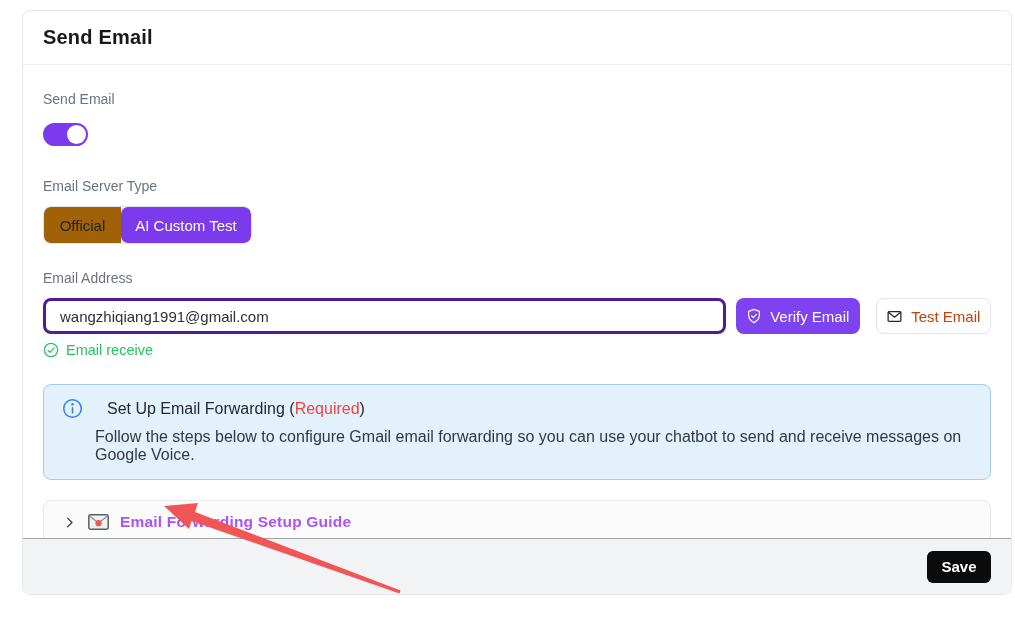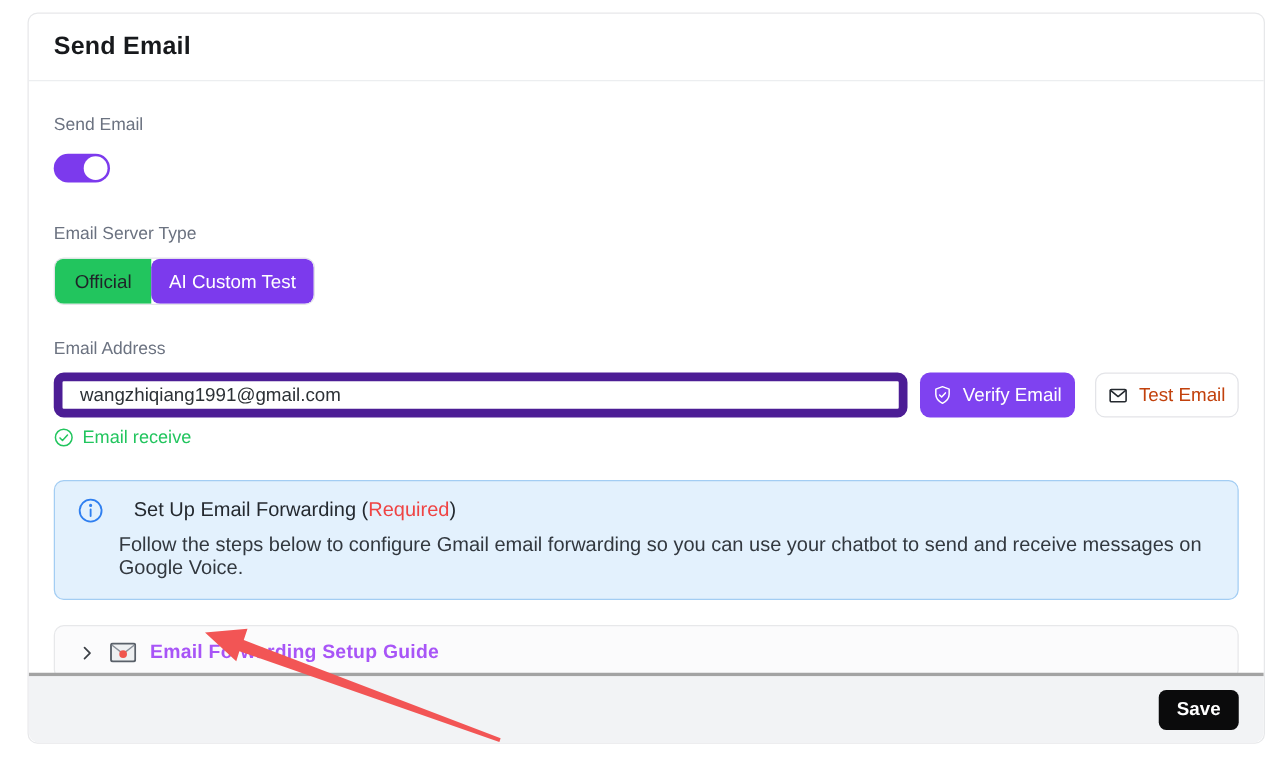--- a/index.html
+++ b/index.html
@@ -20,26 +20,26 @@
   .toggle { margin-top: 16px; width: 45px; height: 23px; background: #7c3aed;
     border-radius: 12px; position: relative; cursor: pointer; }
   .toggle .knob { position: absolute; right: 2px; top: 2px; width: 19px; height: 19px;
     background: #ffffff; border-radius: 50%; }
   
   .seg-label { margin-top: 32px; }
   .segmented { margin-top: 12px; display: inline-flex; border: 1px solid #e3e4e8;
     border-radius: 8px; background: #ffffff; overflow: hidden; }
   .seg-option { height: 36px; display: flex; align-items: center; justify-content: center;
     font-size: 15px; cursor: pointer; }
-  .seg-official { width: 77px; color: #1f2328; background: #22c55e; }
+  .seg-official { width: 77px; color: #1f2328; background: #a16207; }
   .seg-custom { width: 130px; color: #ffffff; background: #7c3aed; border-radius: 7px; }
   
   .email-label { margin-top: 26px; }
   .email-row { margin-top: 12px; display: flex; align-items: center; }
-  .email-input { width: 686px; height: 36px; border: 7px solid #4c1d95; border-radius: 8px;
+  .email-input { width: 686px; height: 36px; border: 3px solid #4c1d95; border-radius: 8px;
     padding: 0 14px; font-size: 15px; color: #2c3136; outline: none;
     font-family: "Liberation Sans", sans-serif; }
   .btn { height: 36px; display: inline-flex; align-items: center; justify-content: center;
     gap: 8px; border-radius: 8px; font-size: 15px; cursor: pointer; border: none;
     font-family: Liberation Sans, sans-serif; }
   .btn-verify { margin-left: 10px; width: 124px; background: #7f42f0; color: #ffffff; }
   .btn-test { margin-left: 16px; width: 116px; background: #ffffff; color: #c2410c;
     border: 1px solid #e3e4e8; }
   .verified-row { margin-top: 8px; display: flex; align-items: center; gap: 7px; }
   .verified-text { font-size: 14.5px; color: #22c55e; }
@@ -50,21 +50,21 @@
   .callout-title { font-size: 16px; color: #24292f; }
   .required { color: #ef4444; }
   .callout-desc { margin: 9px 0 0 33px; font-size: 16px; color: #32383f; }
   
   .guide-row { margin-top: 20px; background: #fbfbfc; border: 1px solid #e7e8ea;
     border-radius: 8px; height: 44px; display: flex; align-items: center;
     padding: 0 18px; gap: 11px; cursor: pointer; }
   .guide-link { font-size: 15.5px; font-weight: bold; color: #a855f7; letter-spacing: 0.2px; }
   
   .card-footer { position: absolute; left: 0; right: 0; bottom: 0; height: 56px;
-    background: #f2f3f5; border-top: 3px solid #a3a3a3; border-radius: 0 0 8px 8px;
+    background: #f2f3f5; border-top: 1px solid #a3a3a3; border-radius: 0 0 8px 8px;
     display: flex; align-items: center; justify-content: flex-end; padding-right: 20px; }
   .btn-save { width: 64px; height: 32px; background: #0b0b0c; color: #ffffff;
     font-weight: bold; font-size: 15px; border-radius: 6px; }
   
   .arrow-overlay { position: absolute; left: 0; top: 0; width: 1015px; height: 624px;
     pointer-events: none; z-index: 20; }
   .icon { display: inline-flex; align-items: center; justify-content: center; }
 </style>
 </head>
 <body>

